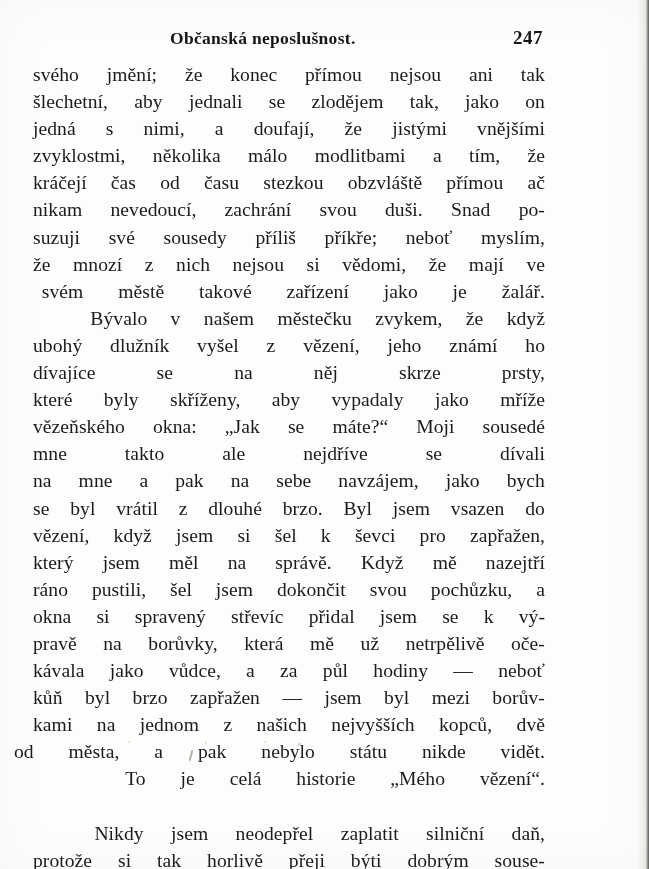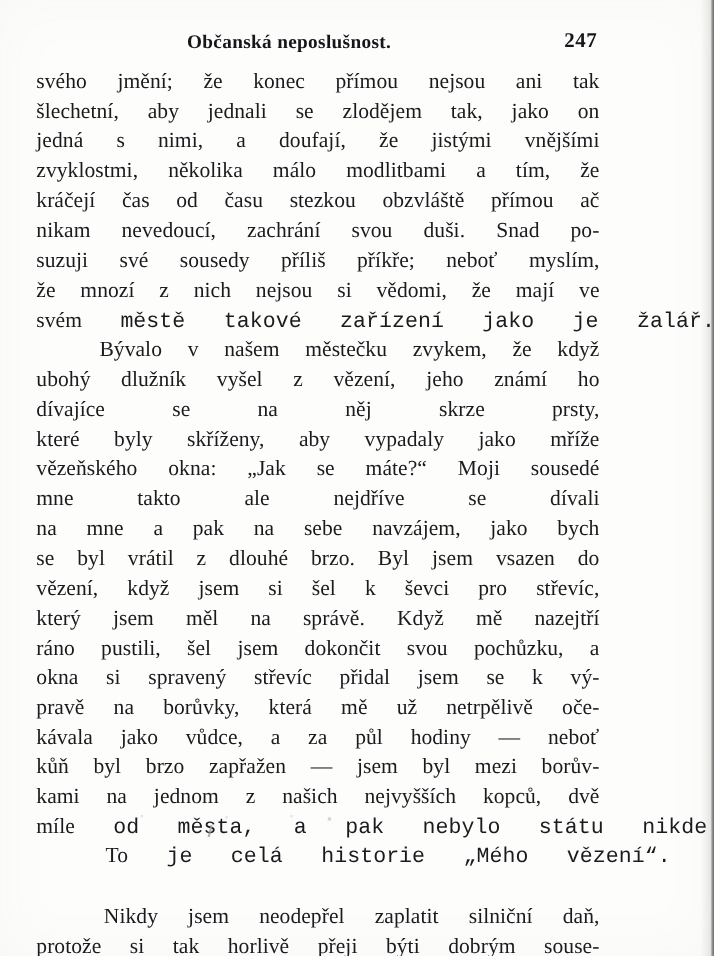--- a/index.html
+++ b/index.html
@@ -86,26 +86,25 @@
     color: #1a1a1f;
     white-space: pre;
     letter-spacing: 0.05px;
   }
   
   .ln.just {
     justify-content: space-between;
   }
   
   .ln.flush {
-    justify-content: space-between;
+    justify-content: flex-end;
     gap: 29px;
   }
   .ln.flush .w + .w {
     margin-left: 0.30em;
-    font-family: Liberation Mono, monospace;
   }
   
   .ln .indent {
     display: inline-block;
     width: 34px;
     flex: 0 0 34px;
   }
   .w {
     display: inline-block;
   }
@@ -153,21 +152,21 @@
       <div class="ln just"><span class="w">že</span><span class="w">mnozí</span><span class="w">z</span><span class="w">nich</span><span class="w">nejsou</span><span class="w">si</span><span class="w">vědomi,</span><span class="w">že</span><span class="w">mají</span><span class="w">ve</span></div>
       <div class="ln flush"><span class="w">svém</span><span class="w">městě</span><span class="w">takové</span><span class="w">zařízení</span><span class="w">jako</span><span class="w">je</span><span class="w">žalář.</span></div>
       <div class="ln just"><span class="indent"></span><span class="w">Bývalo</span><span class="w">v</span><span class="w">našem</span><span class="w">městečku</span><span class="w">zvykem,</span><span class="w">že</span><span class="w">když</span></div>
       <div class="ln just"><span class="w">ubohý</span><span class="w">dlužník</span><span class="w">vyšel</span><span class="w">z</span><span class="w">vězení,</span><span class="w">jeho</span><span class="w">známí</span><span class="w">ho</span></div>
       <div class="ln just"><span class="w">dívajíce</span><span class="w">se</span><span class="w">na</span><span class="w">něj</span><span class="w">skrze</span><span class="w">prsty,</span></div>
       <div class="ln just"><span class="w">které</span><span class="w">byly</span><span class="w">skříženy,</span><span class="w">aby</span><span class="w">vypadaly</span><span class="w">jako</span><span class="w">mříže</span></div>
       <div class="ln just"><span class="w">vězeňského</span><span class="w">okna:</span><span class="w">„Jak</span><span class="w">se</span><span class="w">máte?“</span><span class="w">Moji</span><span class="w">sousedé</span></div>
       <div class="ln just"><span class="w">mne</span><span class="w">takto</span><span class="w">ale</span><span class="w">nejdříve</span><span class="w">se</span><span class="w">dívali</span></div>
       <div class="ln just"><span class="w">na</span><span class="w">mne</span><span class="w">a</span><span class="w">pak</span><span class="w">na</span><span class="w">sebe</span><span class="w">navzájem,</span><span class="w">jako</span><span class="w">bych</span></div>
       <div class="ln just"><span class="w">se</span><span class="w">byl</span><span class="w">vrátil</span><span class="w">z</span><span class="w">dlouhé</span><span class="w">brzo.</span><span class="w">Byl</span><span class="w">jsem</span><span class="w">vsazen</span><span class="w">do</span></div>
-      <div class="ln just"><span class="w">vězení,</span><span class="w">když</span><span class="w">jsem</span><span class="w">si</span><span class="w">šel</span><span class="w">k</span><span class="w">ševci</span><span class="w">pro</span><span class="w">střevíc,</span></div>
+      <div class="ln just"><span class="w">vězení,</span><span class="w">když</span><span class="w">jsem</span><span class="w">si</span><span class="w">šel</span><span class="w">k</span><span class="w">ševci</span><span class="w">pro</span><span class="w">zapřažen,</span></div>
       <div class="ln just"><span class="w">který</span><span class="w">jsem</span><span class="w">měl</span><span class="w">na</span><span class="w">správě.</span><span class="w">Když</span><span class="w">mě</span><span class="w">nazejtří</span></div>
       <div class="ln just"><span class="w">ráno</span><span class="w">pustili,</span><span class="w">šel</span><span class="w">jsem</span><span class="w">dokončit</span><span class="w">svou</span><span class="w">pochůzku,</span><span class="w">a</span></div>
       <div class="ln just"><span class="w">okna</span><span class="w">si</span><span class="w">spravený</span><span class="w">střevíc</span><span class="w">přidal</span><span class="w">jsem</span><span class="w">se</span><span class="w">k</span><span class="w">vý-</span></div>
       <div class="ln just"><span class="w">pravě</span><span class="w">na</span><span class="w">borůvky,</span><span class="w">která</span><span class="w">mě</span><span class="w">už</span><span class="w">netrpělivě</span><span class="w">oče-</span></div>
       <div class="ln just"><span class="w">kávala</span><span class="w">jako</span><span class="w">vůdce,</span><span class="w">a</span><span class="w">za</span><span class="w">půl</span><span class="w">hodiny</span><span class="w">—</span><span class="w">neboť</span></div>
       <div class="ln just"><span class="w">kůň</span><span class="w">byl</span><span class="w">brzo</span><span class="w">zapřažen</span><span class="w">—</span><span class="w">jsem</span><span class="w">byl</span><span class="w">mezi</span><span class="w">borův-</span></div>
       <div class="ln just"><span class="w">kami</span><span class="w">na</span><span class="w">jednom</span><span class="w">z</span><span class="w">našich</span><span class="w">nejvyšších</span><span class="w">kopců,</span><span class="w">dvě</span></div>
       <div class="ln flush"><span class="w">míle</span><span class="w">od</span><span class="w">města,</span><span class="w">a</span><span class="w">pak</span><span class="w">nebylo</span><span class="w">státu</span><span class="w">nikde</span><span class="w">vidět.</span></div>
       <div class="ln flush"><span class="indent"></span><span class="w">To</span><span class="w">je</span><span class="w">celá</span><span class="w">historie</span><span class="w">„Mého</span><span class="w">vězení“.</span></div>
       <div class="para-gap"></div>

